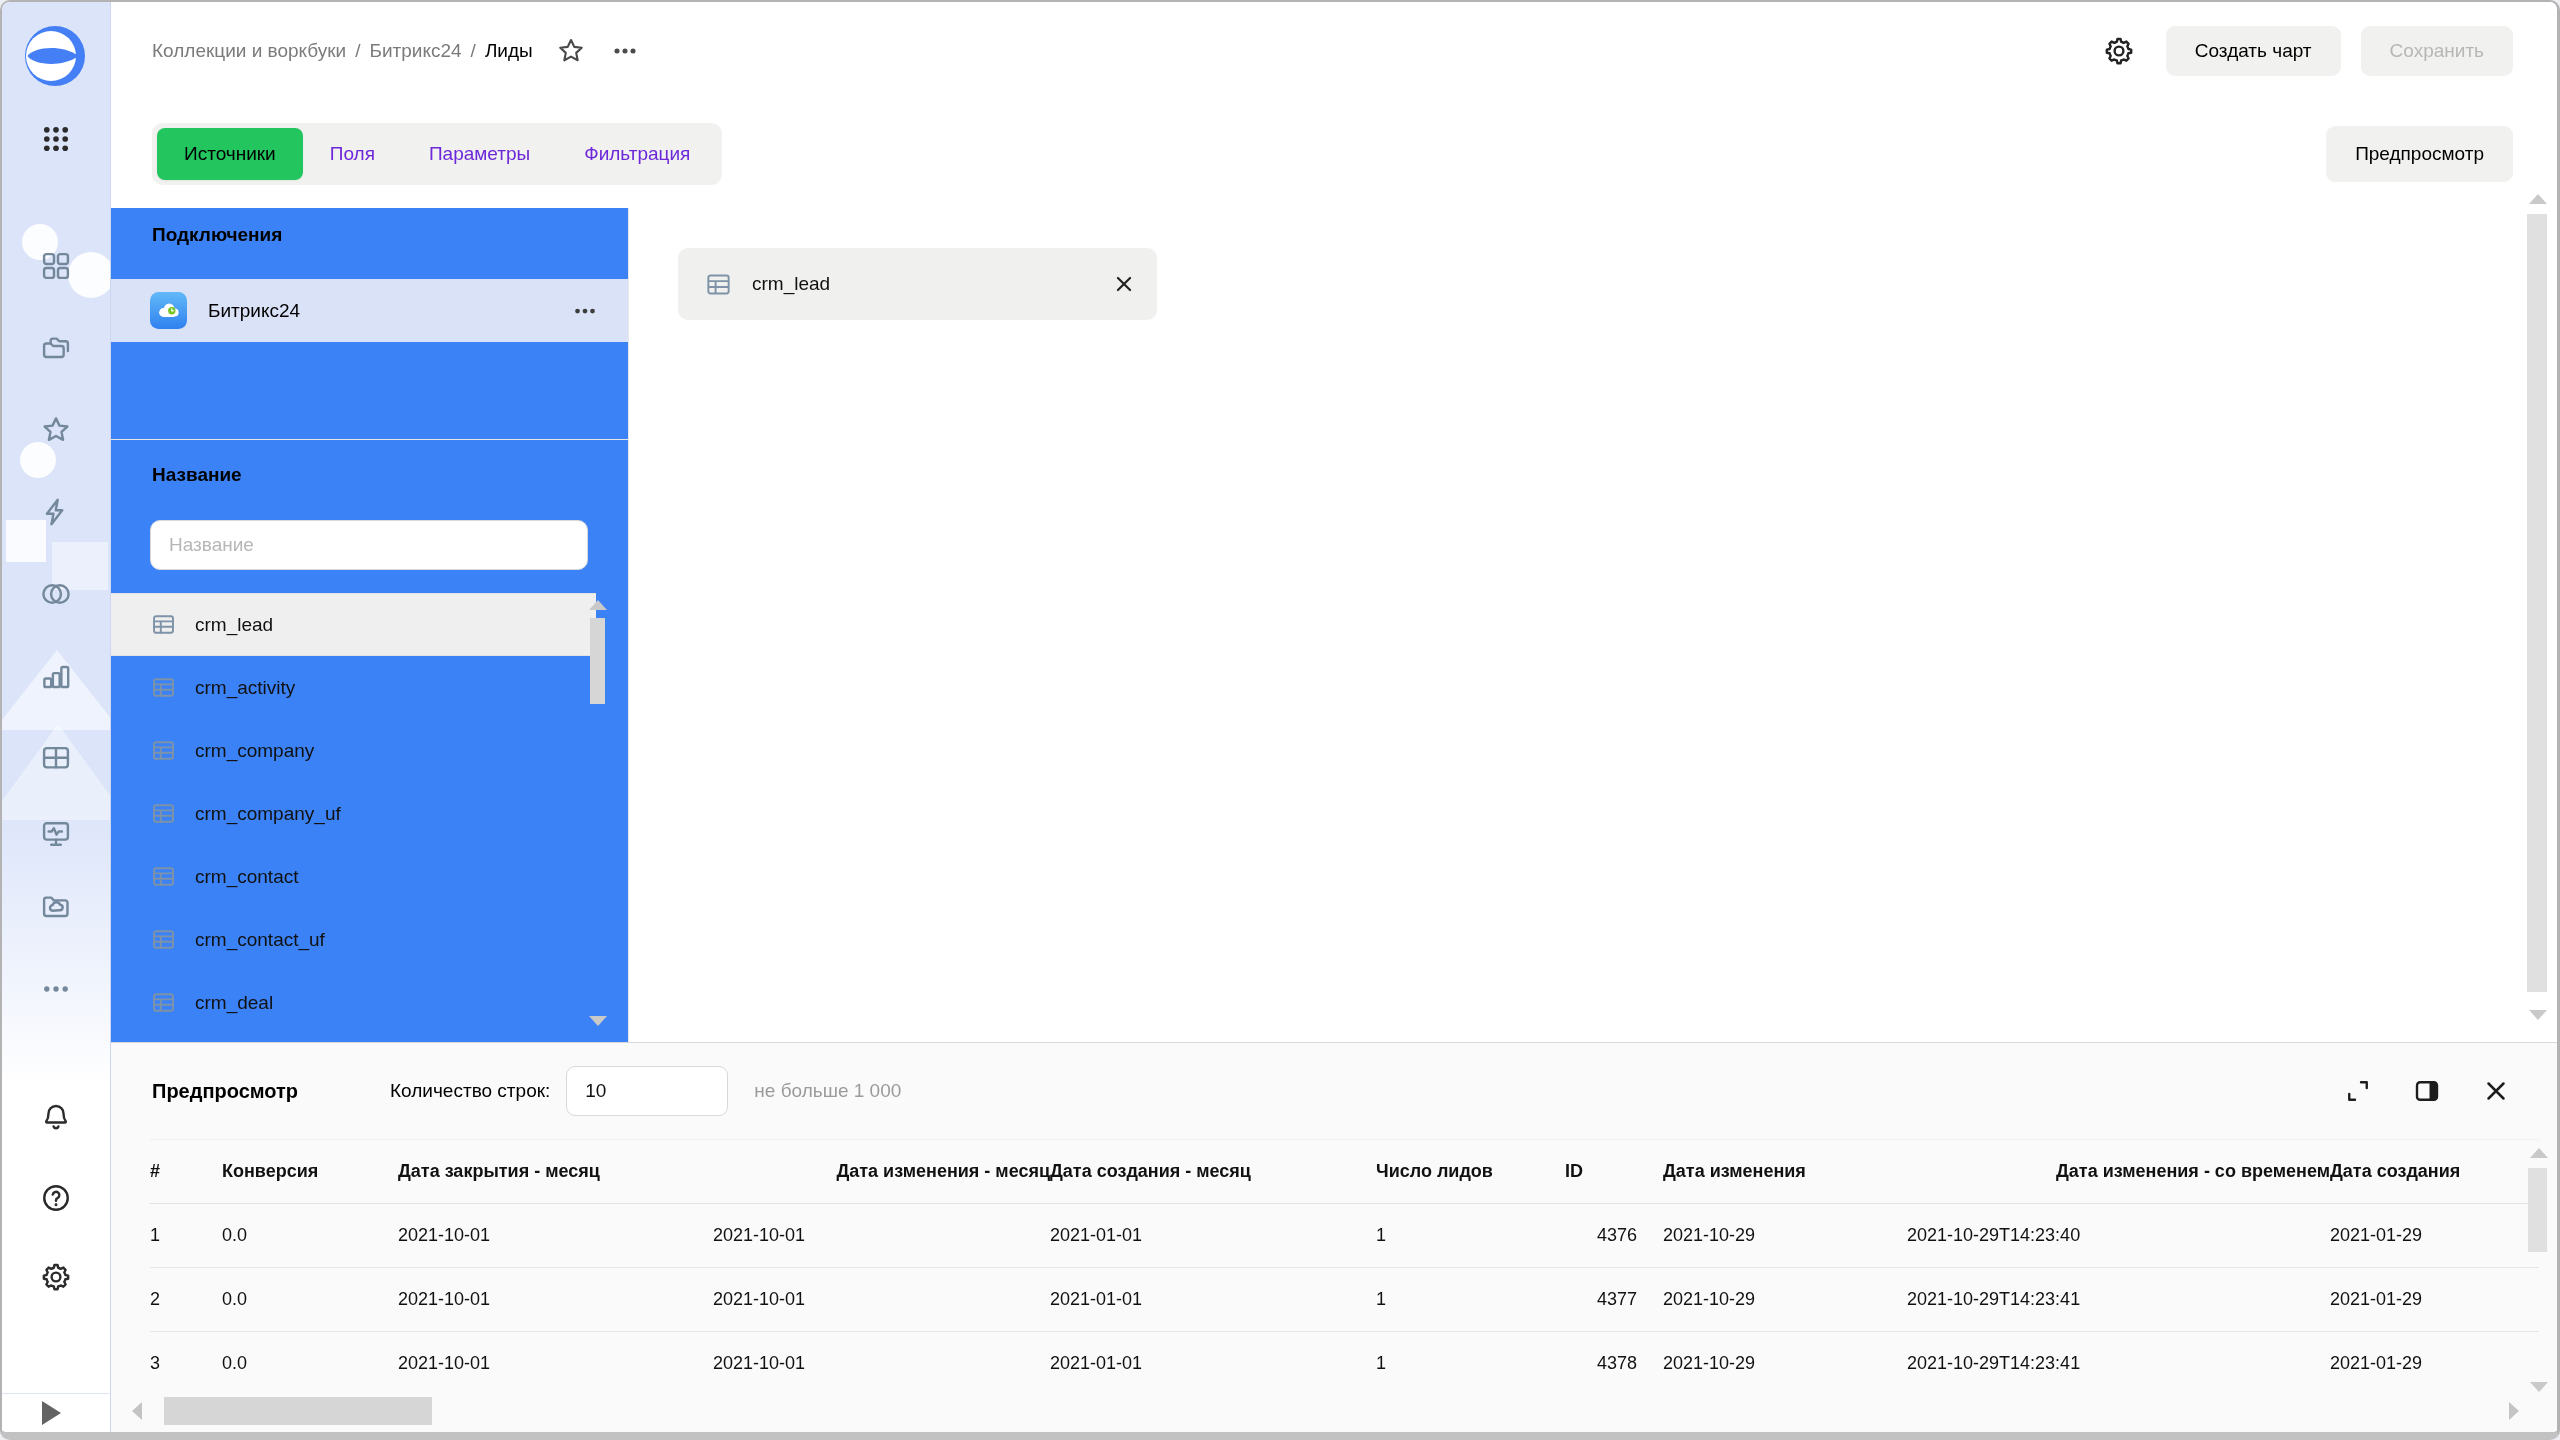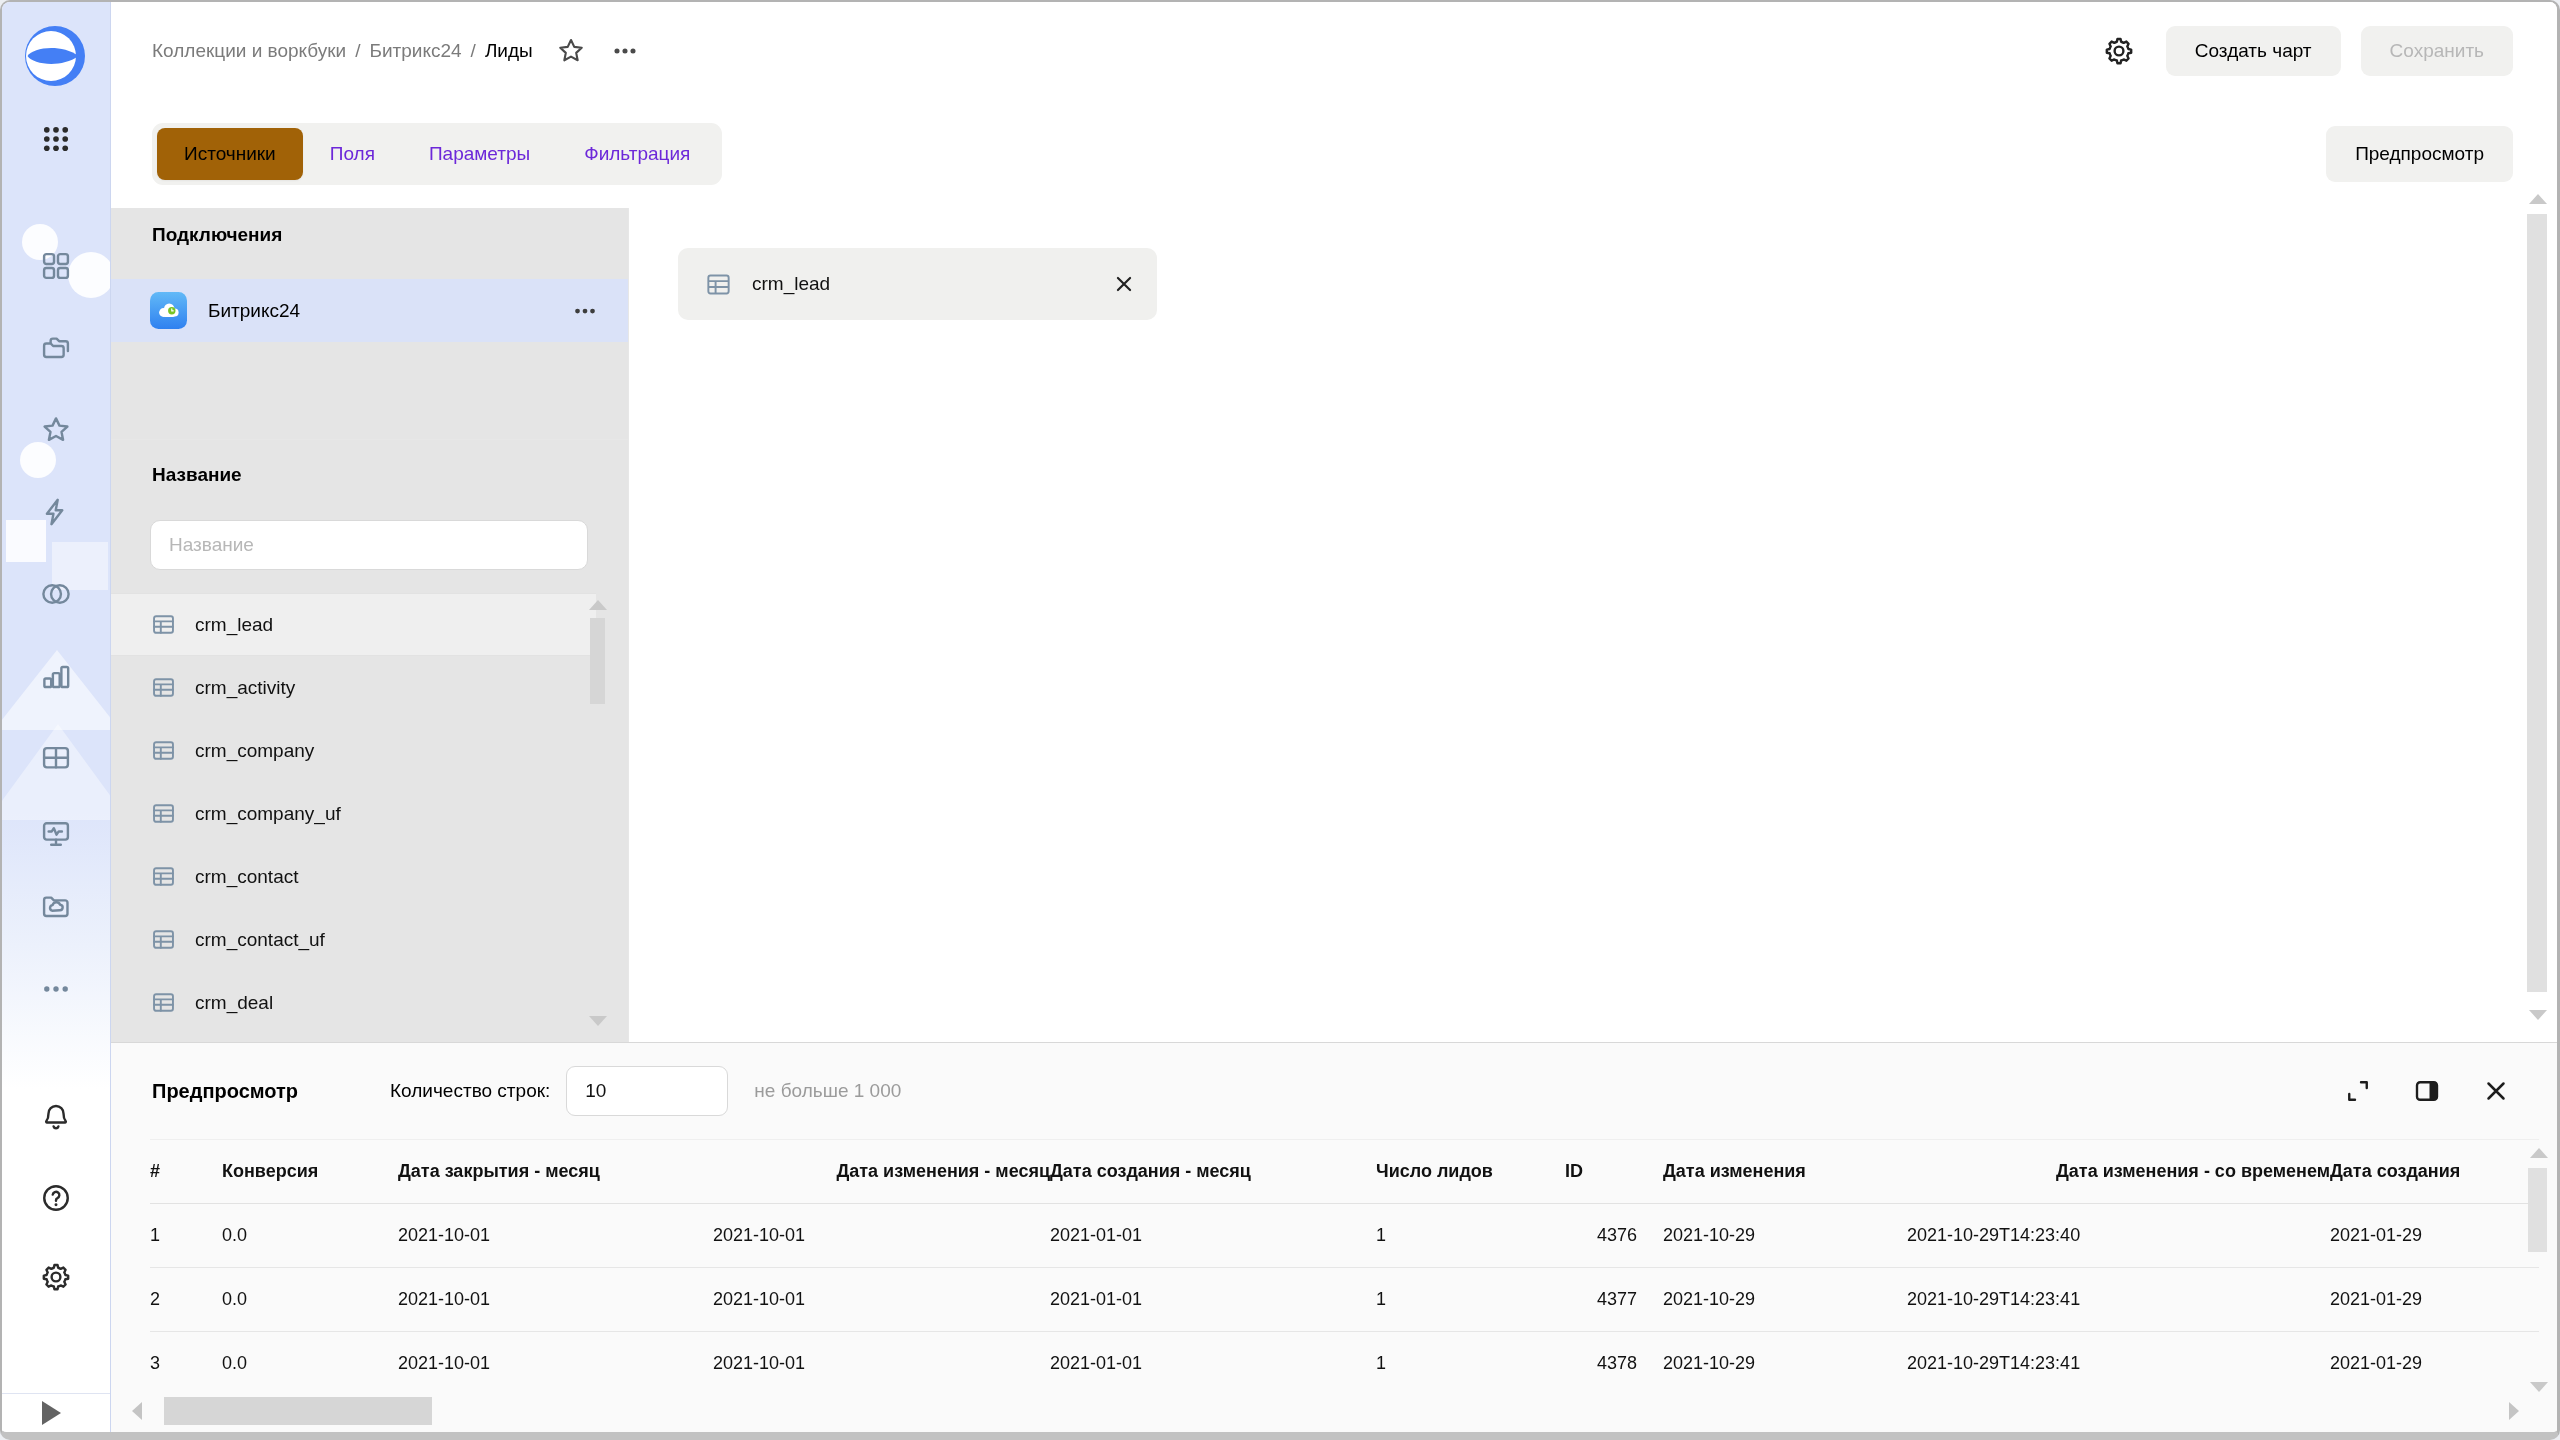--- a/index.html
+++ b/index.html
@@ -36,25 +36,25 @@
   .btn{height:50px;padding:0 29px;border:none;border-radius:9px;background:#f1f1ef;font-size:19px;
        font-family:inherit;color:#000;cursor:pointer;display:flex;align-items:center;}
   .btn.disabled{color:#b7b7b7;cursor:default;}
   .btn + .btn{margin-left:20px;}
 
   
   .tab-row{position:absolute;left:108px;right:0;top:97px;height:109px;border-bottom:1px solid #ececec;
            display:flex;align-items:center;background:#fff;}
   .tab-pills{margin-left:42px;background:#f1f1ef;border-radius:11px;padding:5px;display:flex;height:62px;box-sizing:border-box;}
   .tab{padding:0 27px;display:flex;align-items:center;font-size:19px;color:#6d28d9;border-radius:8px;cursor:pointer;white-space:nowrap;}
-  .tab.active{background:#a16207;color:#000;box-shadow:0 1px 2px rgba(0,0,0,.05);}
+  .tab.active{background:#22c55e;color:#000;box-shadow:0 1px 2px rgba(0,0,0,.05);}
   .preview-toggle{margin-left:auto;margin-right:44px;height:56px;border-radius:9px;}
 
   
-  .left-panel{position:absolute;left:108px;top:206px;width:519px;height:834px;background:#e5e5e5;
+  .left-panel{position:absolute;left:108px;top:206px;width:519px;height:834px;background:#3b82f6;
               border-right:1px solid #e7e7e7;box-sizing:border-box;}
   .sec-title{position:absolute;left:42px;font-size:19px;font-weight:bold;color:#000;}
   .conn-item{position:absolute;left:0;right:0;top:71px;height:63px;display:flex;align-items:center;
              padding-left:40px;box-sizing:border-box;cursor:pointer;}
   .conn-item.selected{background:#dae2f8;}
   .bx-icon{width:37px;height:37px;flex:0 0 auto;}
   .conn-label{margin-left:21px;font-size:19px;color:#000;}
   .conn-more{margin-left:auto;margin-right:28px;display:flex;cursor:pointer;}
   .conn-more svg{width:30px;height:30px;color:#3d3d3d;}
   .panel-divider{position:absolute;left:0;right:0;top:231px;border-top:1px solid #e7e7e7;}

